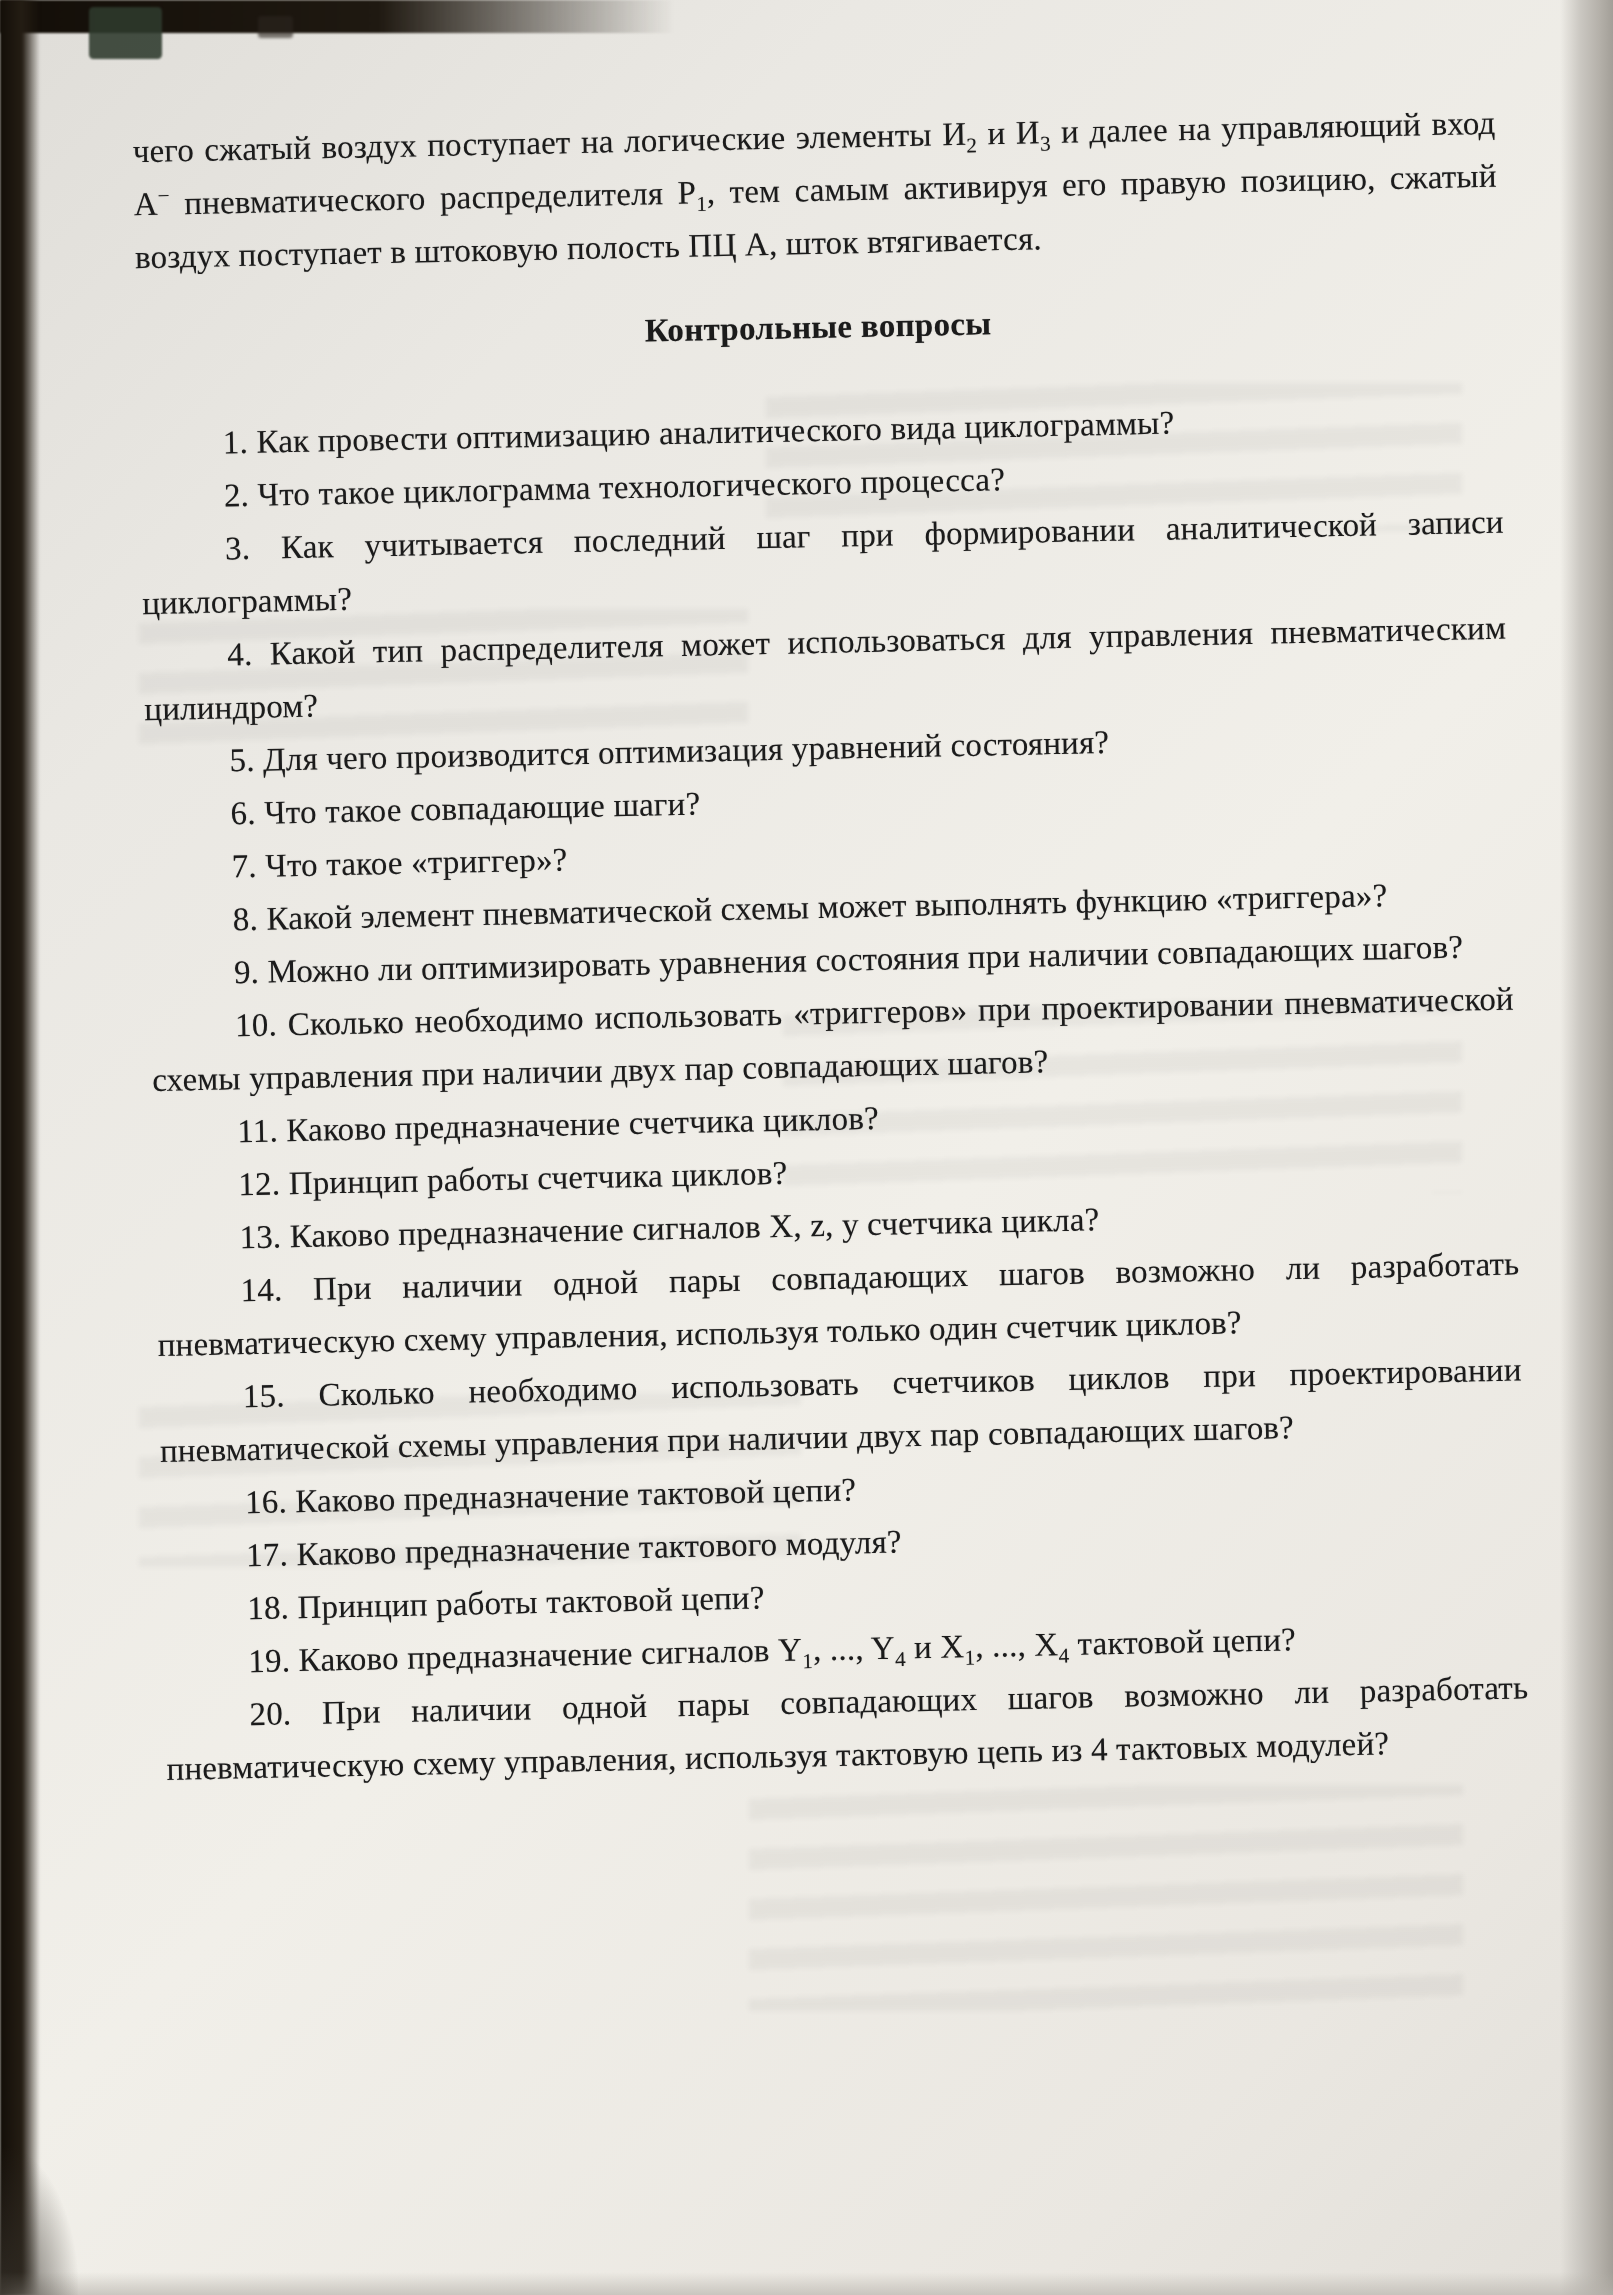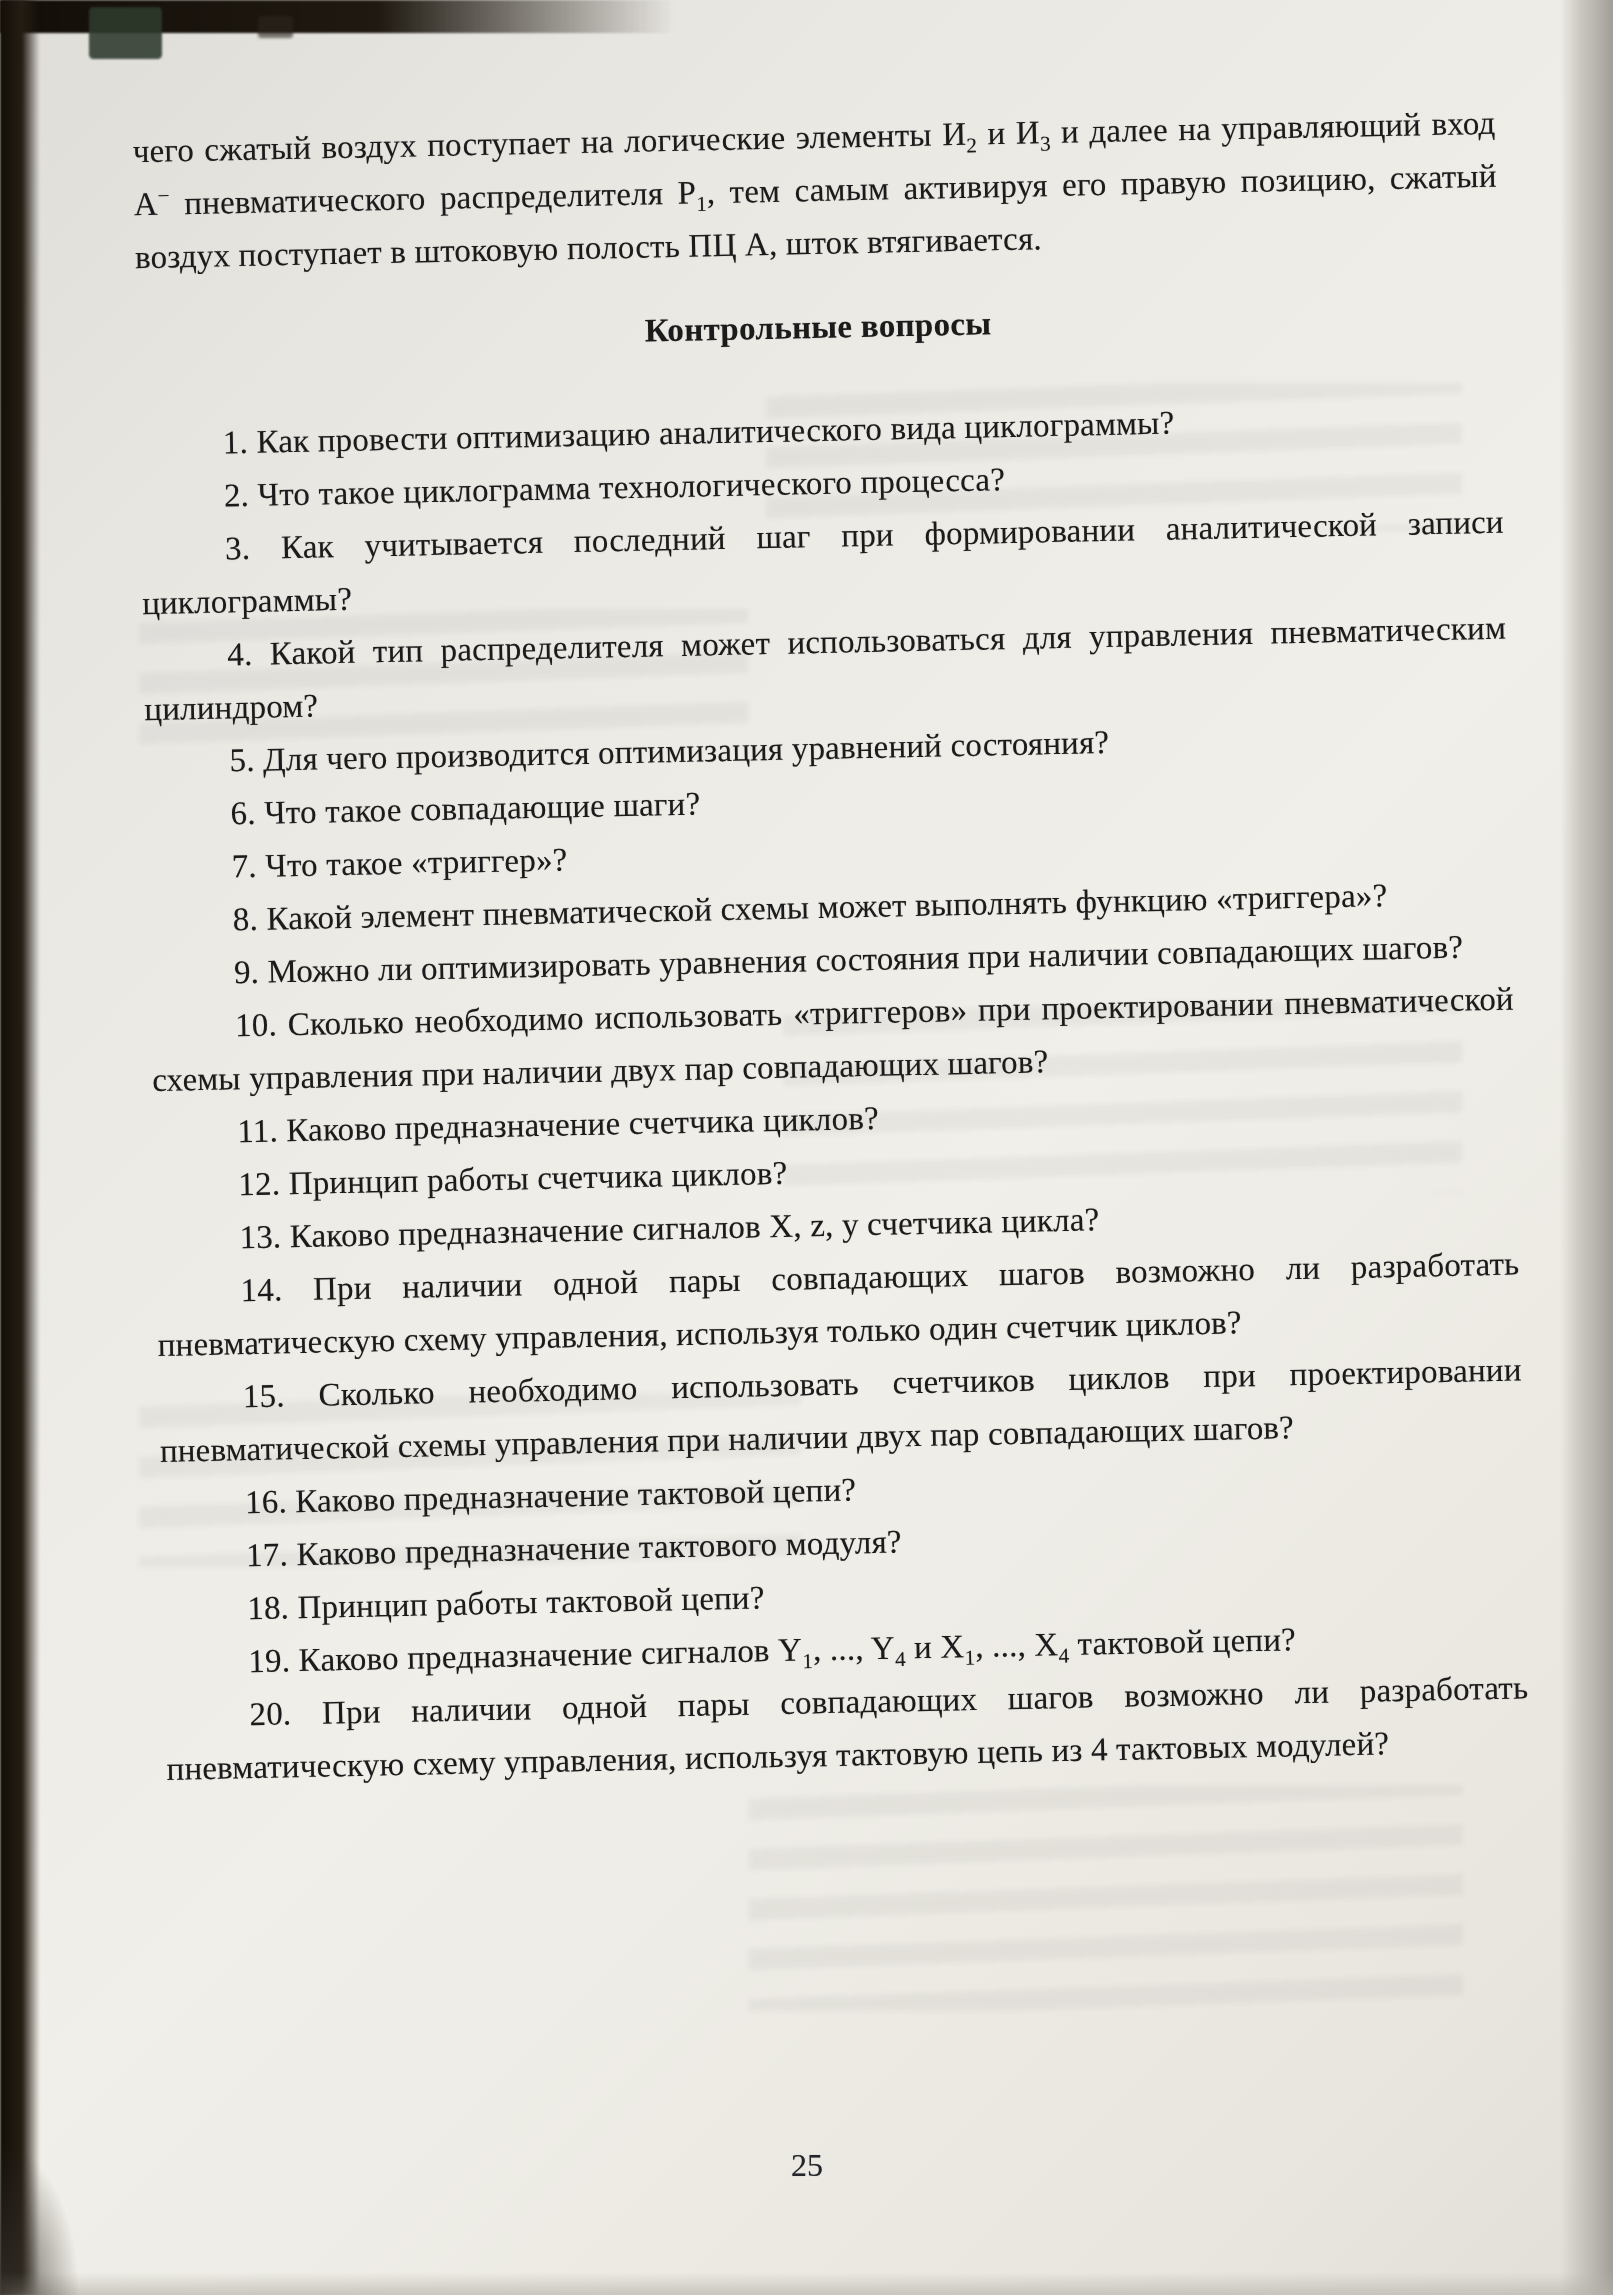--- a/index.html
+++ b/index.html
@@ -155,21 +155,20 @@
   <p class="question"><span class="q-num">17.</span> <span class="q-text">Каково предназначение тактового модуля?</span></p>
 
   <p class="question"><span class="q-num">18.</span> <span class="q-text">Принцип работы тактовой цепи?</span></p>
 
   <p class="question"><span class="q-num">19.</span> <span class="q-text">Каково предназначение сигналов Y<sub>1</sub>, ..., Y<sub>4</sub> и X<sub>1</sub>, ..., X<sub>4</sub> тактовой цепи?</span></p>
 
   <p class="question"><span class="q-num">20.</span> <span class="q-text">При наличии одной пары совпадающих шагов возможно ли разработать пневматическую схему управления, используя тактовую цепь из 4 тактовых модулей?</span></p>
 </div>
   </div>
 
-  <div class="page-number">25</div>
 
   <div class="edge-top"></div>
   <div class="binding-mark"></div>
   <div class="binding-mark-2"></div>
   <div class="edge-left"></div>
   <div class="edge-right"></div>
   <div class="edge-bottom"></div>
   <div class="corner-bl"></div>
 </div>
 

